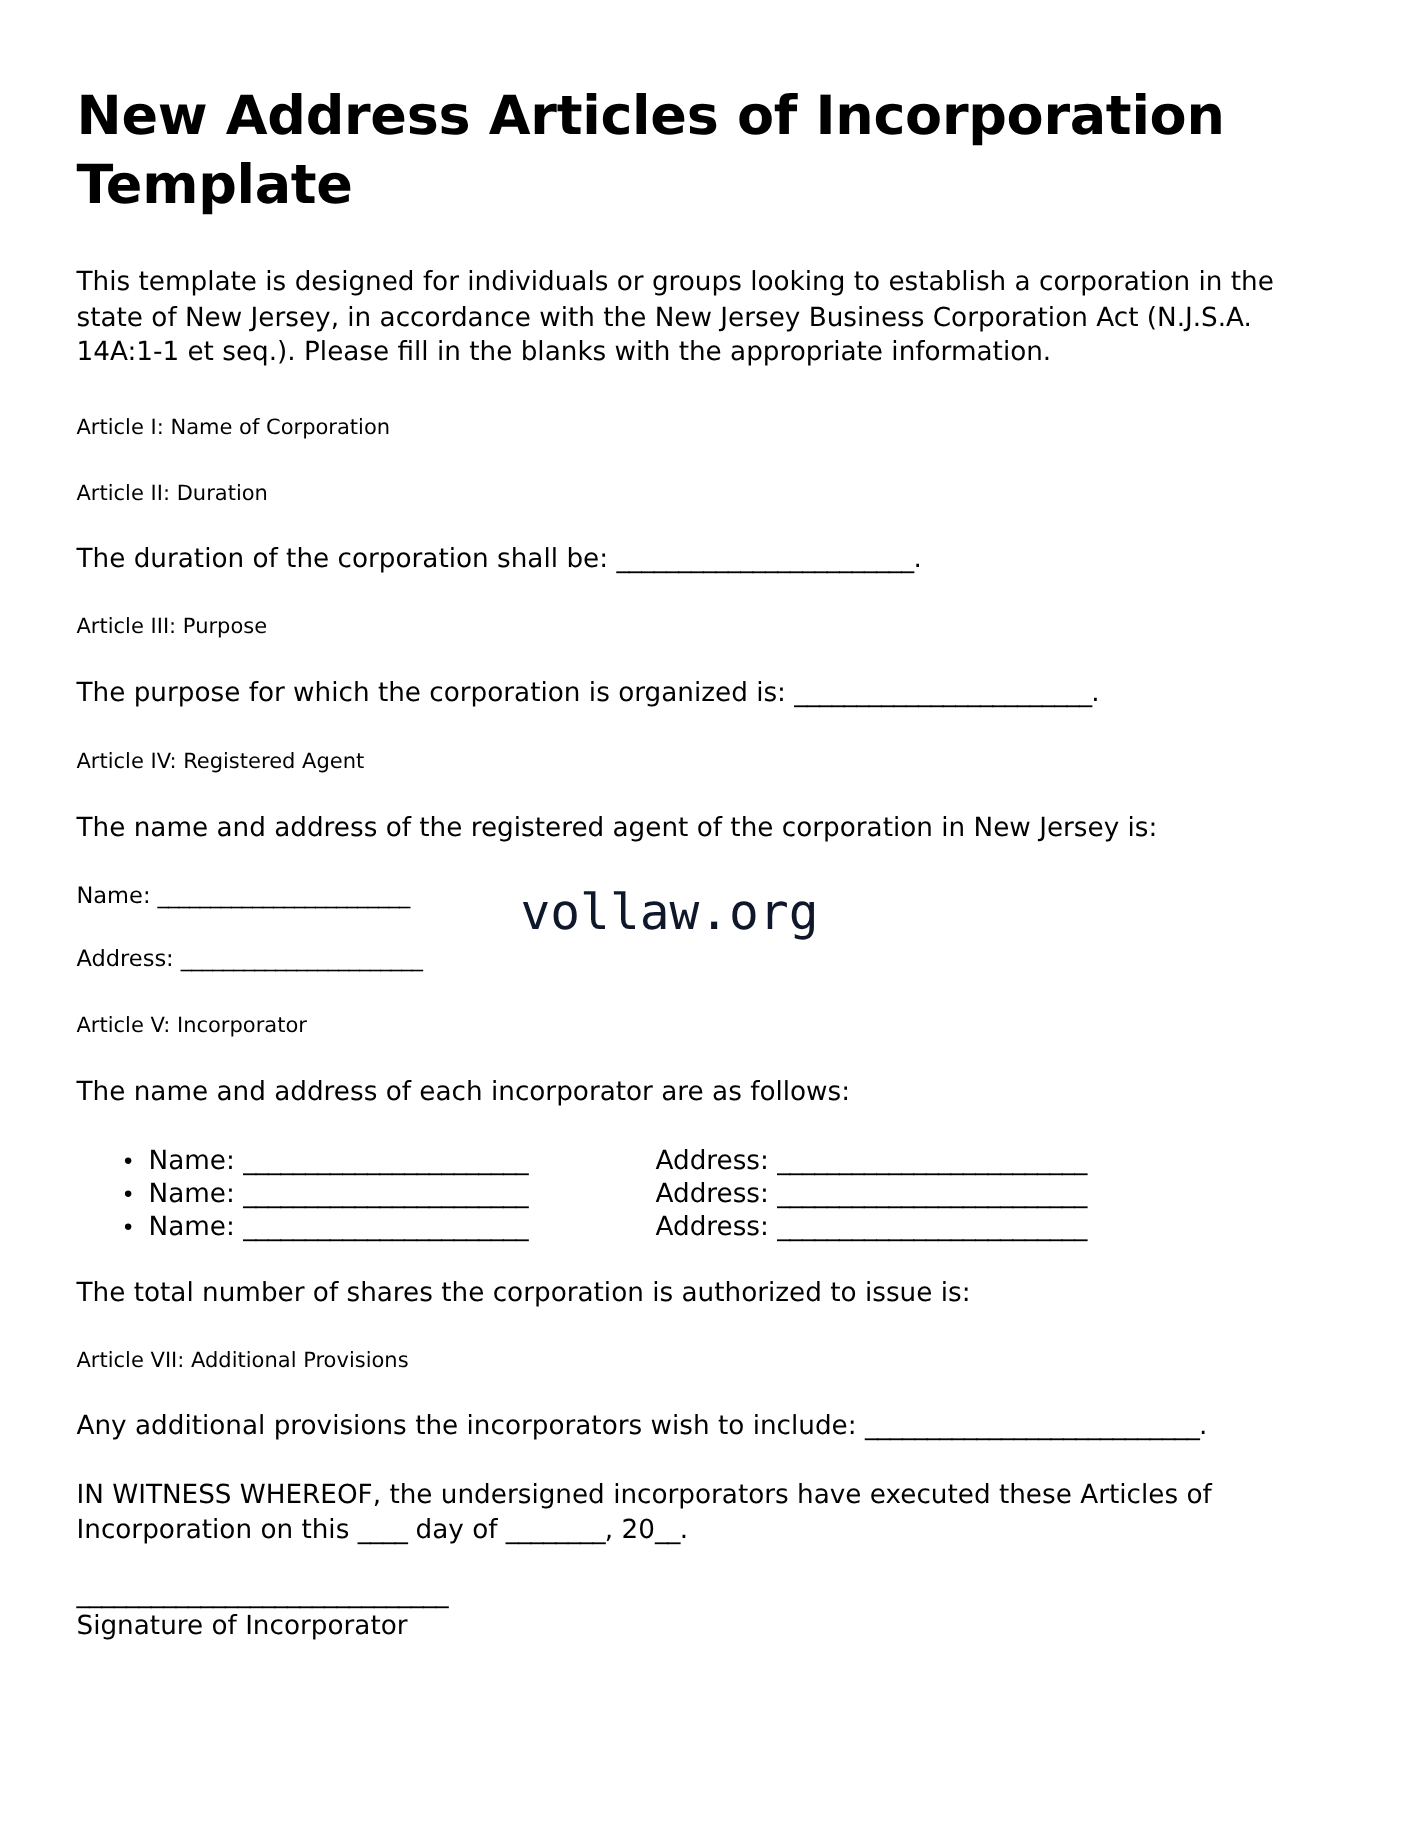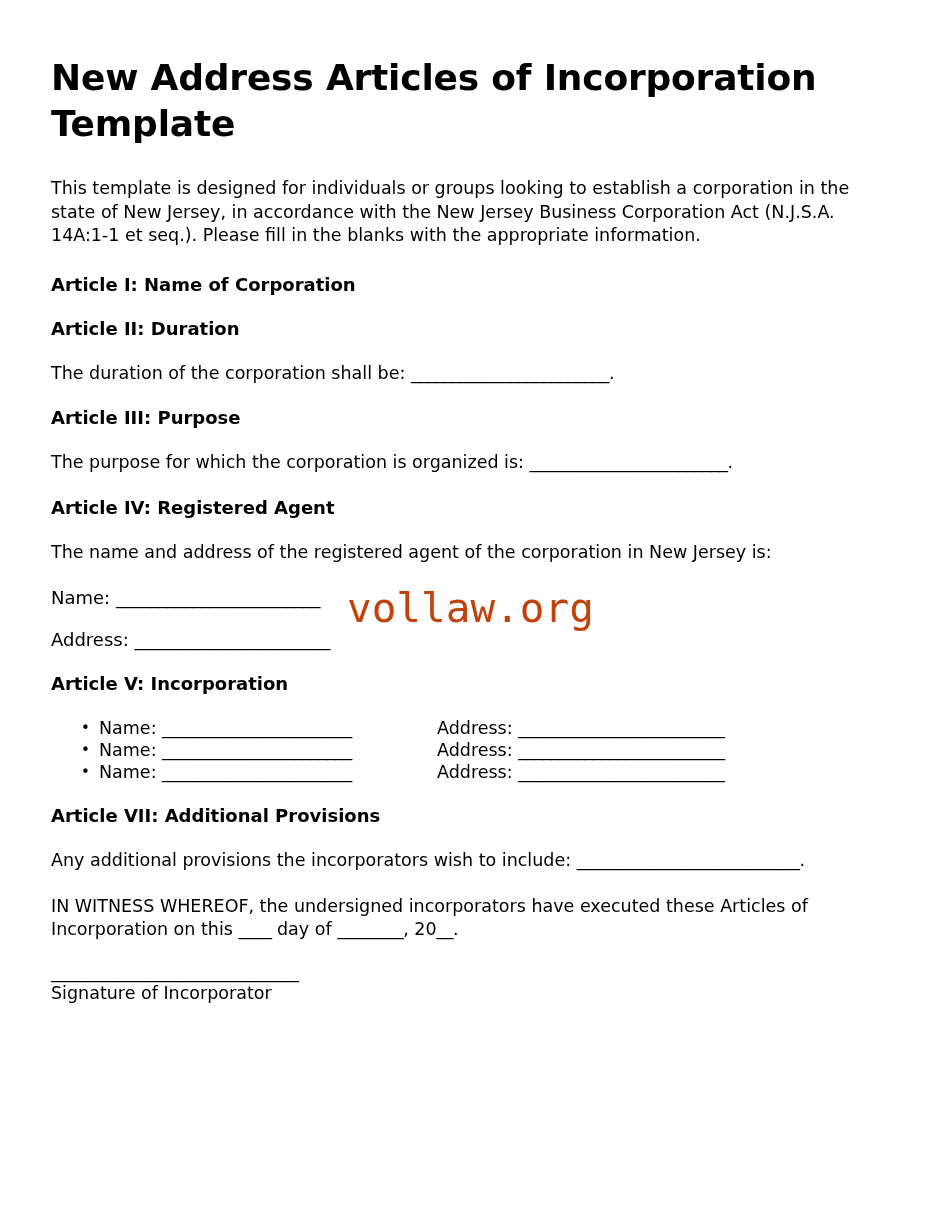--- a/index.html
+++ b/index.html
@@ -41,36 +41,36 @@
     line-height: 23.5px;
     margin: 0 0 22px 0;
     max-width: 840px;
   }
   .intro {
     margin-bottom: 26px;
   }
 
   
   .article-heading {
-    font-size: 18px;
-    font-weight: bold;
+    font-size: 14px;
+    font-weight: normal;
     line-height: 22px;
     margin: 0 0 22px 0;
   }
 
   
   .blank {
     font-family: "DejaVu Sans", "Liberation Sans", sans-serif;
     letter-spacing: -0.5px;
     white-space: pre;
   }
 
   
   .field-row {
-    font-size: 18px;
+    font-size: 15px;
     line-height: 23.5px;
     margin: 0 0 18px 0;
     white-space: nowrap;
   }
   .field-row.tight {
     margin-bottom: 22px;
   }
 
   
   .incorp-list {
@@ -118,23 +118,23 @@
     line-height: 22px;
     margin-top: 2px;
   }
 
   
   .watermark {
     position: absolute;
     left: 347px;
     top: 588px;
     font-family: "DejaVu Sans Mono", "Liberation Mono", monospace;
-    font-size: 41px;
+    font-size: 33px;
     line-height: 40px;
-    color: #c2410c;
+    color: #0f172a;
     letter-spacing: 0px;
     white-space: nowrap;
     pointer-events: none;
     user-select: none;
   }
 </style>
 </head>
 <body>
 
 <div class="page">
@@ -151,29 +151,30 @@
   <h2 class="article-heading">Article III: Purpose</h2>
   <p class="para"><span>The purpose for which the corporation is organized is: </span><span class="blank">________________________</span><span>.</span></p>
 
   <h2 class="article-heading">Article IV: Registered Agent</h2>
   <p class="para">The name and address of the registered agent of the corporation in New Jersey is:</p>
 
   <p class="field-row"><span>Name: </span><span class="blank">________________________</span></p>
 
   <p class="field-row tight"><span>Address: </span><span class="blank">_______________________</span></p>
 
-  <h2 class="article-heading">Article V: Incorporation</h2>
+  <h2 class="article-heading">Article V: Incorporator</h2>
+  <p class="para">The name and address of each incorporator are as follows:</p>
 
   <ul class="incorp-list">
     <li><span class="incorp-name-cell"><span>Name: </span><span class="blank">_______________________</span></span><span>Address: </span><span class="blank">_________________________</span></li>
     <li><span class="incorp-name-cell"><span>Name: </span><span class="blank">_______________________</span></span><span>Address: </span><span class="blank">_________________________</span></li>
     <li><span class="incorp-name-cell"><span>Name: </span><span class="blank">_______________________</span></span><span>Address: </span><span class="blank">_________________________</span></li>
   </ul>
 
-  <p class="para"></p>
+  <p class="para"><span>The total number of shares the corporation is authorized to issue is:</span></p>
 
   <h2 class="article-heading">Article VII: Additional Provisions</h2>
   <p class="para"><span>Any additional provisions the incorporators wish to include: </span><span class="blank">___________________________</span><span>.</span></p>
 
   <p class="para"><span>IN WITNESS WHEREOF, the undersigned incorporators have executed these Articles of</span> <span>Incorporation on this </span><span class="blank">____</span><span> day of </span><span class="blank">________</span><span>, 20</span><span class="blank">__</span><span>.</span></p>
 
   <div class="signature-block">
     <div class="signature-rule">______________________________</div>
     <div class="signature-label">Signature of Incorporator</div>
   </div>

